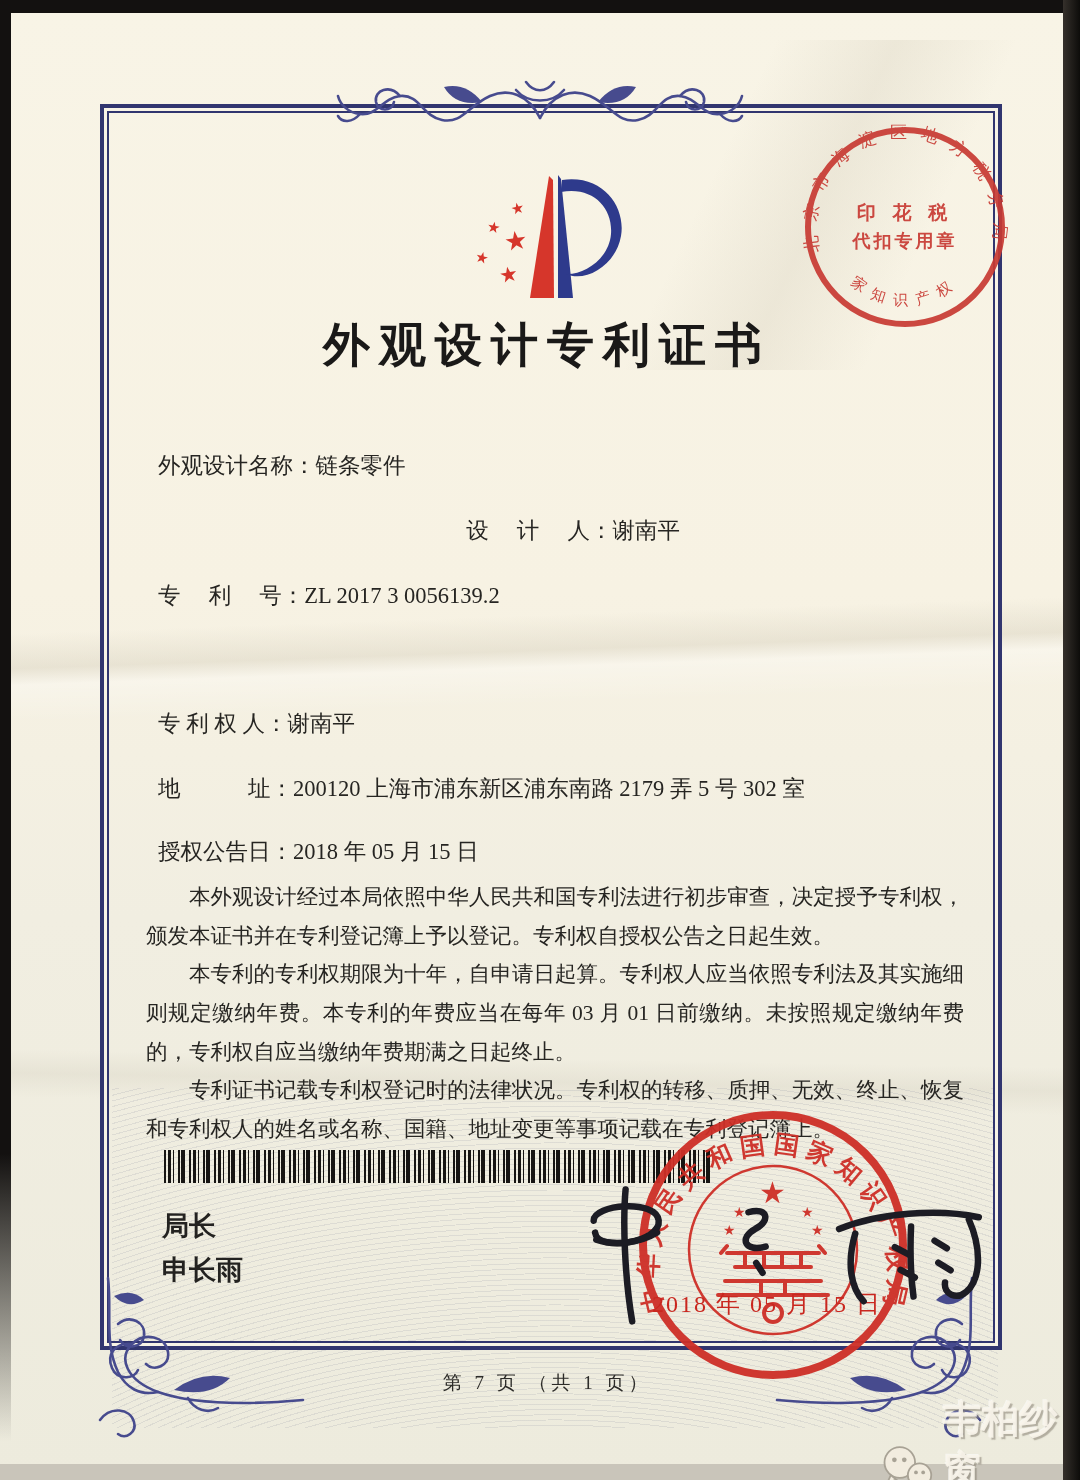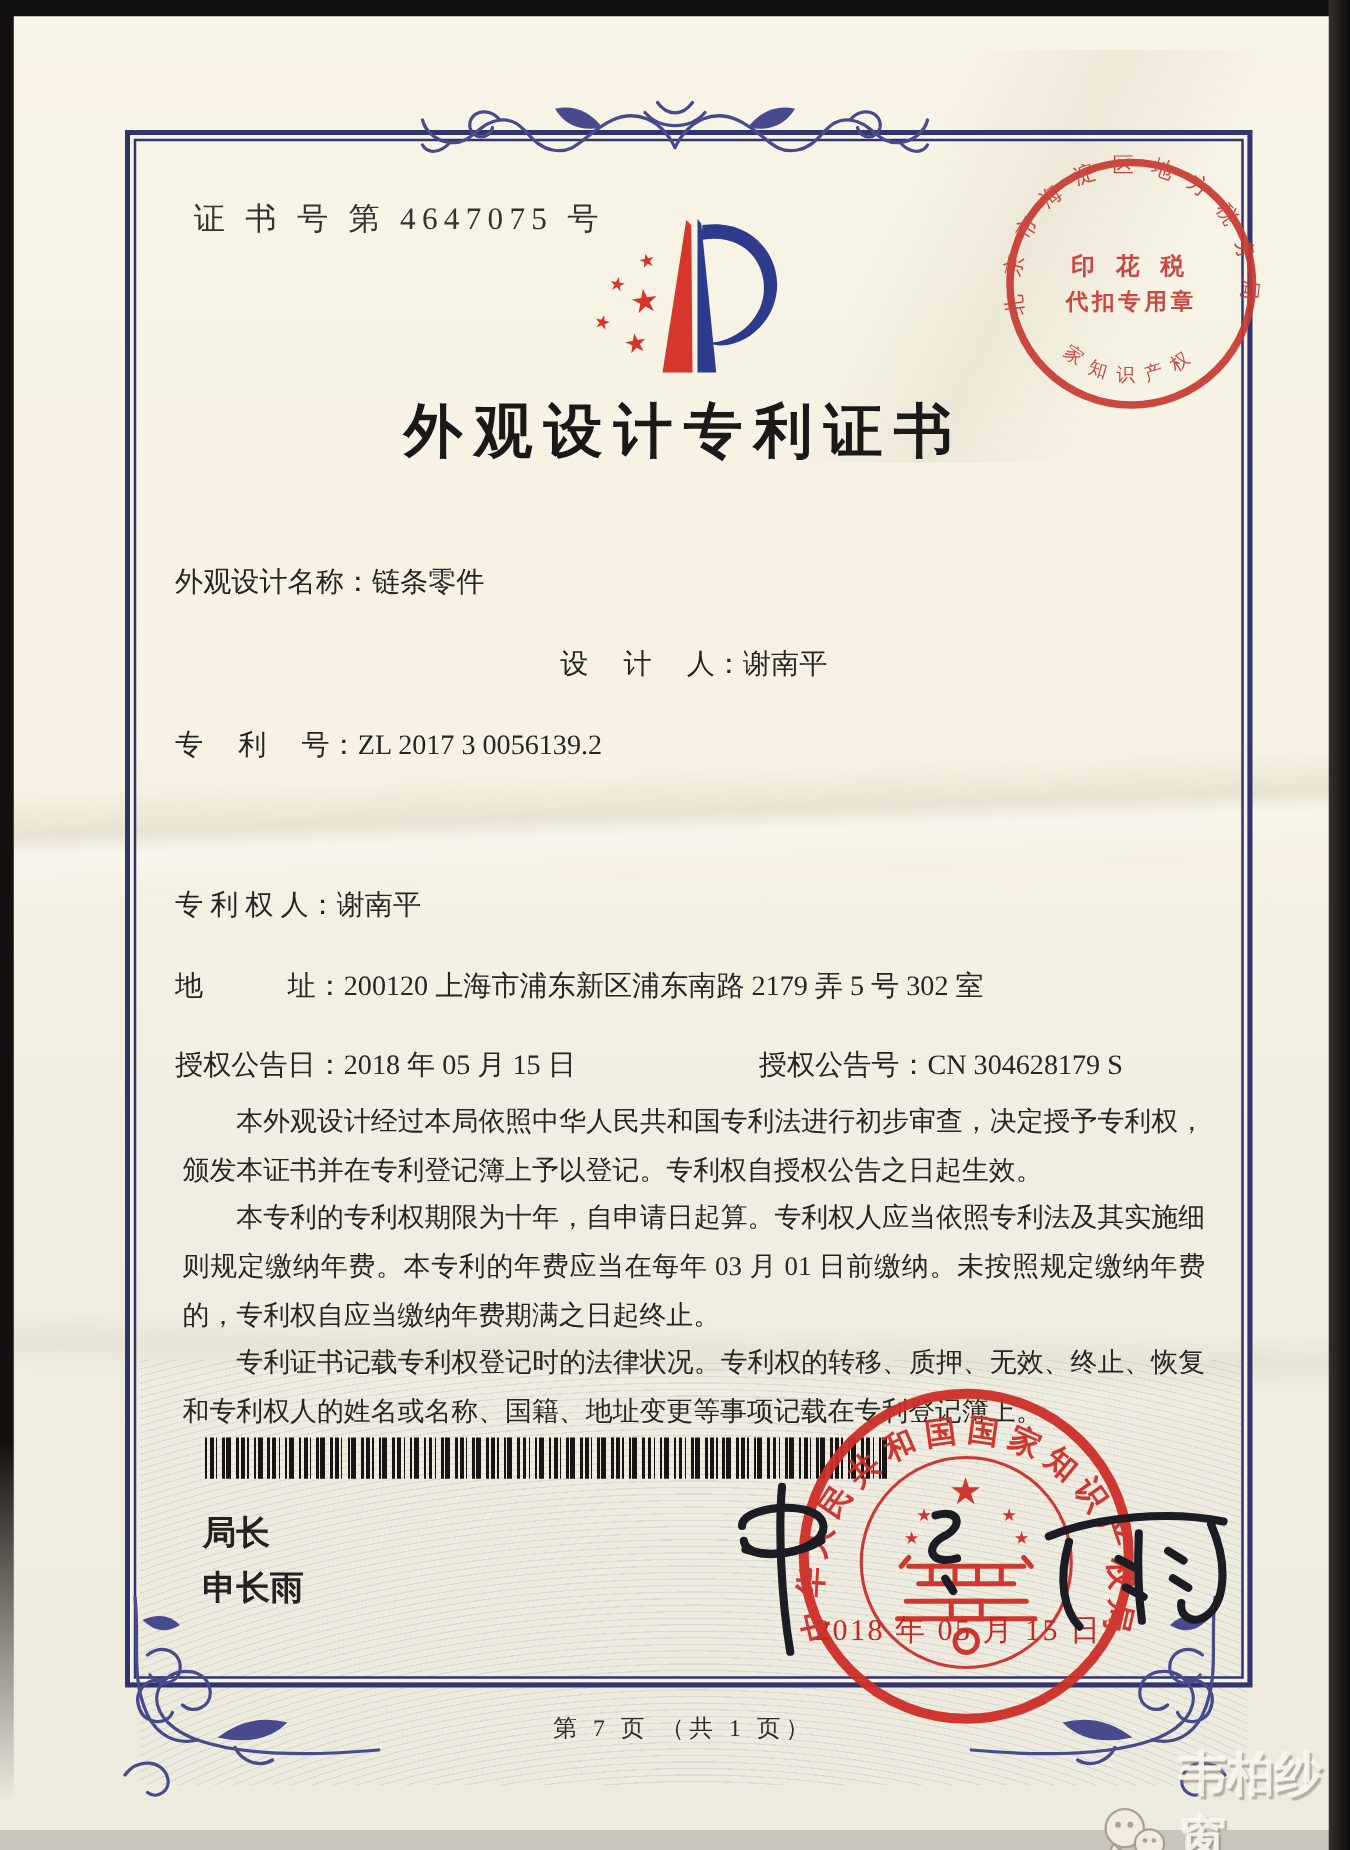--- a/index.html
+++ b/index.html
@@ -27,21 +27,21 @@
        rgba(122,126,150,.28) 0 1.5px, rgba(0,0,0,0) 1.5px 8px);}
   
   .frame{position:absolute;left:100px;top:104px;width:894px;height:1238px;
     border:4px solid #31356f;
     box-shadow:inset 0 0 0 3px rgba(0,0,0,0), inset 0 0 0 3px #f7f3e6, inset 0 0 0 5px #31356f;}
   .orn{position:absolute;color:#474b8e;}
   
   .cert-no{position:absolute;left:155px;top:158px;font-size:25px;letter-spacing:5px;color:#33322f;}
   .title{position:absolute;left:100px;top:314px;width:894px;text-align:center;
          font-size:47px;font-weight:700;letter-spacing:9px;color:#1a1918;}
-  .field{position:absolute;left:140px;width:830px;font-size:22.5px;color:#262522;white-space:nowrap;}
+  .field{position:absolute;left:158px;width:830px;font-size:22.5px;color:#262522;white-space:nowrap;}
   .field .lab{display:inline-block;}
   .field .val{display:inline-block;}
   .f1{top:450px;} .f2{top:515px;text-align:center;} .f3{top:580px;} .f4{top:643px;} .f5{top:708px;} .f6{top:773px;} .f7{top:836px;}
   .f7b{position:absolute;left:467px;top:0;}
   .paras{position:absolute;left:146px;top:878px;width:818px;font-size:21.5px;line-height:1.8;
          color:#262522;text-align:justify;}
   .paras p{margin:0;text-indent:2em;}
   .barcode{position:absolute;left:164px;top:1150px;width:548px;height:33px;background:
     repeating-linear-gradient(90deg,
       #171513 0 2px, rgba(0,0,0,0) 2px 4px,
@@ -111,21 +111,20 @@
       <path d="M30,6 C34,40 26,70 40,100 C48,116 62,124 80,120"></path>
       <path d="M40,52 c12,-10 28,-2 26,12 c-2,12 -18,14 -24,4"></path>
       <path d="M54,72 c-16,-2 -26,10 -20,24 c5,12 22,12 26,2"></path>
       <path d="M22,148 c10,-14 30,-12 34,2 c3,10 -8,18 -16,12"></path>
       <path d="M110,126 c6,12 20,16 30,10"></path>
     </g>
     <path d="M96,118 q26,-20 56,-12 q-20,20 -56,12 Z" fill="#474b8e"></path>
     <path d="M36,24 q18,-8 30,4 q-16,10 -30,-4 Z" fill="#474b8e"></path>
   </svg>
 
-  <div class="cert-no">证 书 号 第 4647075 号</div>
 
   <svg style="position:absolute;left:463px;top:170px;" width="172" height="134" viewBox="0 0 172 134">
     <polygon points="86,6 90,10 91,128 67,128" fill="#d6362b"></polygon>
     <polygon points="95,5 98,9 110,128 95,128" fill="#2e3a8c"></polygon>
     <path d="M99,10 C141,4 163,38 158,66 C153,95 123,113 103,104 C121,105 146,89 148,64 C150,38 130,16 98,22 Z" fill="#2e3a8c"></path>
     <g fill="#d6362b" font-family="DejaVu Sans, sans-serif">
       <text x="48" y="44" font-size="15" transform="rotate(-12 52 40)">★</text>
       <text x="24" y="62" font-size="15" transform="rotate(10 28 58)">★</text>
       <text x="41" y="80" font-size="26" transform="rotate(-8 50 70)">★</text>
       <text x="12" y="92" font-size="15" transform="rotate(14 16 88)">★</text>
@@ -161,21 +160,20 @@
     <span class="lab">专　 利　 号：</span><span class="val">ZL 2017 3 0056139.2</span>
   </div>
   <div class="field f5">
     <span class="lab">专 利 权 人：</span><span class="val">谢南平</span>
   </div>
   <div class="field f6">
     <span class="lab">地　　　址：</span><span class="val">200120 上海市浦东新区浦东南路 2179 弄 5 号 302 室</span>
   </div>
   <div class="field f7">
     <span class="lab">授权公告日：</span><span class="val">2018 年 05 月 15 日</span>
-    <span class="f7b"><span class="lab">授权公告号：</span><span class="val">CN 304628179 S</span></span>
   </div>
 
   <div class="paras">
     <p>本外观设计经过本局依照中华人民共和国专利法进行初步审查，决定授予专利权，颁发本证书并在专利登记簿上予以登记。专利权自授权公告之日起生效。</p>
     <p>本专利的专利权期限为十年，自申请日起算。专利权人应当依照专利法及其实施细则规定缴纳年费。本专利的年费应当在每年 03 月 01 日前缴纳。未按照规定缴纳年费的，专利权自应当缴纳年费期满之日起终止。</p>
     <p>专利证书记载专利权登记时的法律状况。专利权的转移、质押、无效、终止、恢复和专利权人的姓名或名称、国籍、地址变更等事项记载在专利登记簿上。</p>
   </div>
 
   <div class="barcode"></div>
 

